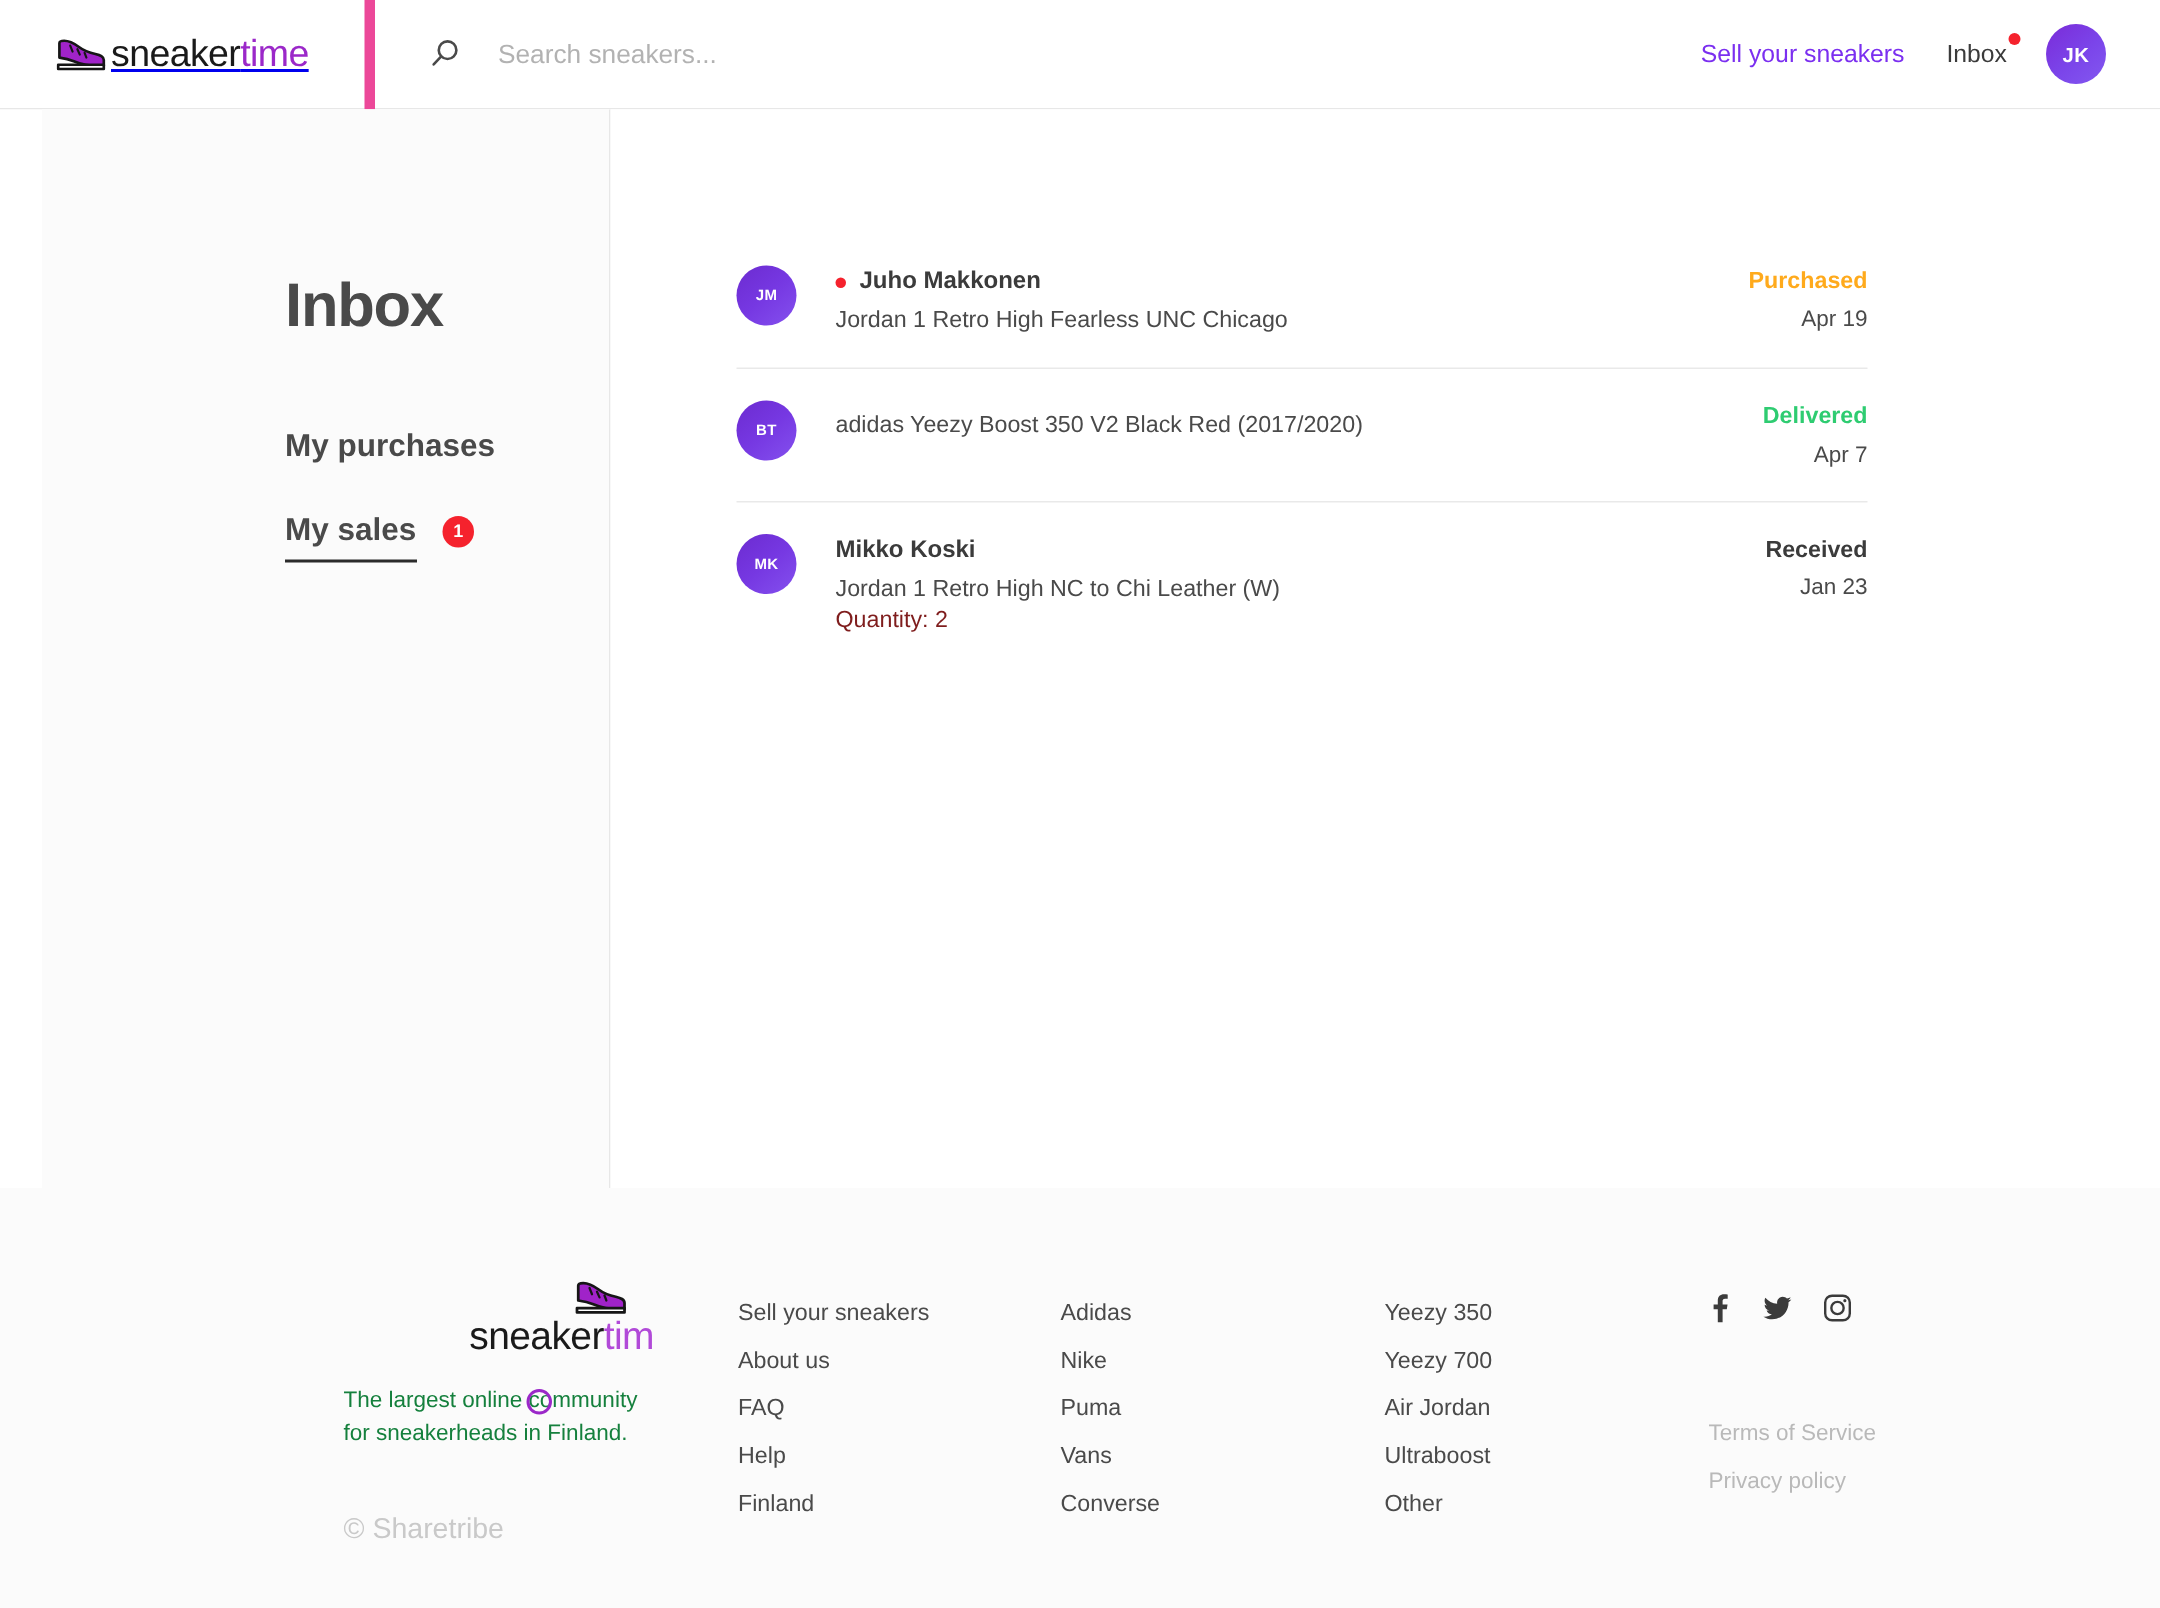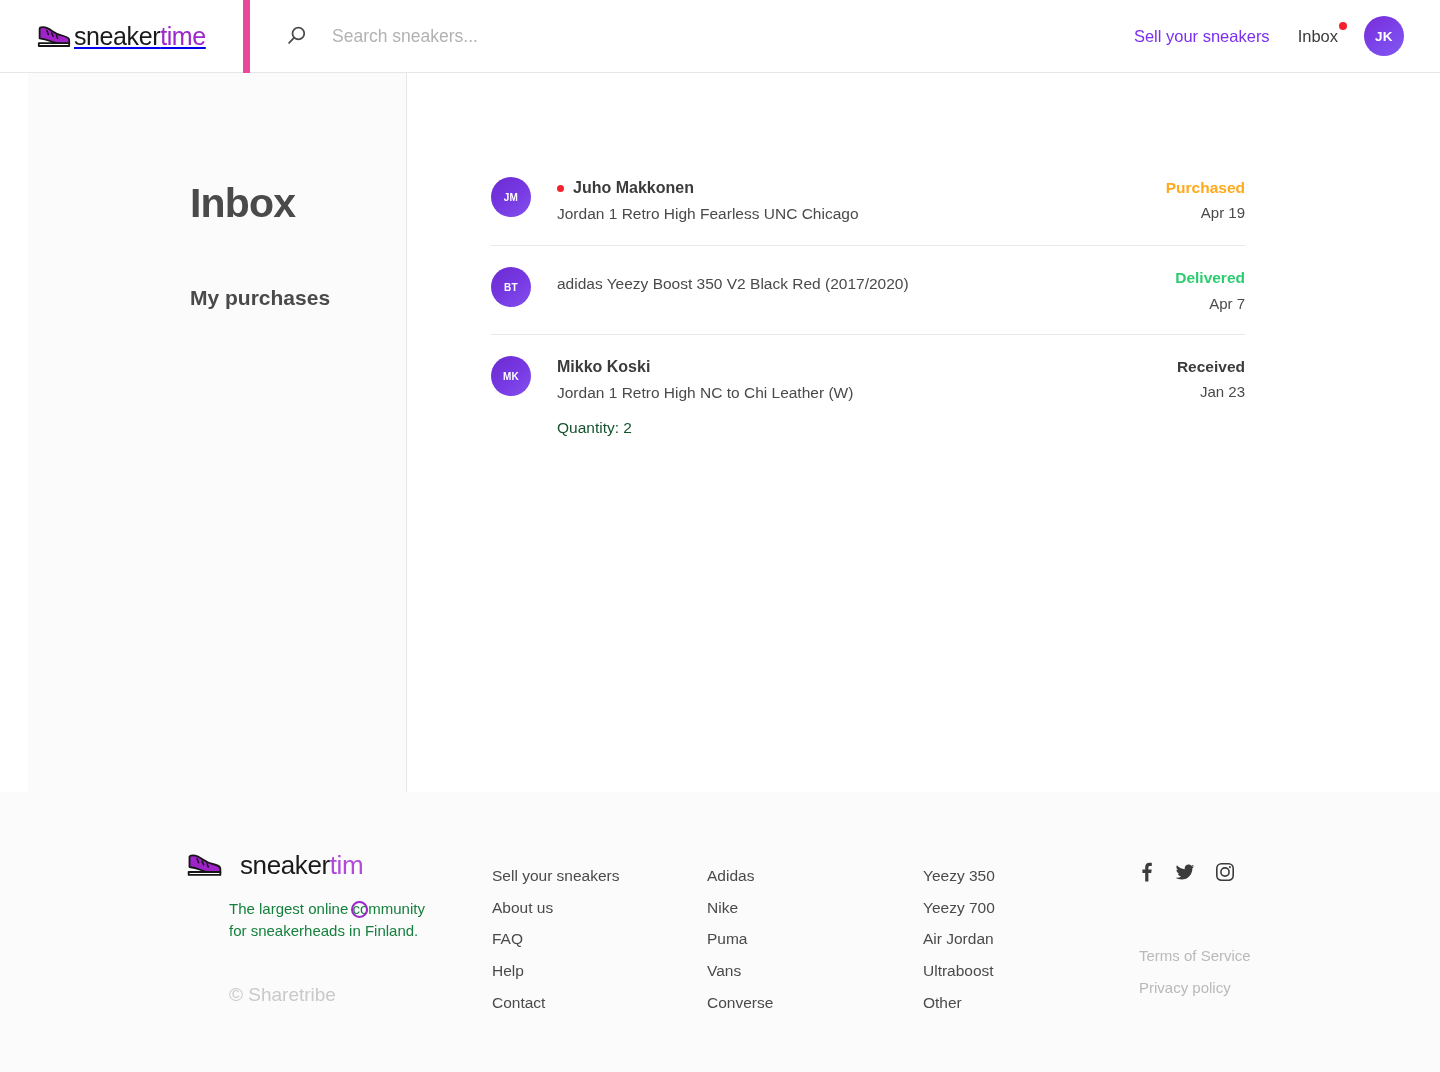--- a/index.html
+++ b/index.html
@@ -139,41 +139,41 @@
     width: 7px; height: 7px; border-radius: 50%; background: #f5222d;
     margin-right: 9px; flex: 0 0 auto;
   }
   .tx-name {
     font-size: 16px; font-weight: 700; color: #3b3b3b; line-height: 1.25;
   }
   .tx-title {
     font-size: 15.5px; color: #4a4a4a; margin-top: 6px; line-height: 1.3;
   }
   .tx-qty {
-    font-size: 15.5px; color: #14532d; margin-top: 15px; line-height: 1.3;
+    font-size: 15.5px; color: #7f1d1d; margin-top: 1px; line-height: 1.3;
   }
   .tx-meta { text-align: right; flex: 0 0 auto; padding-top: 1px; padding-left: 16px; }
   .tx-state { font-size: 15.5px; font-weight: 700; line-height: 1.25; }
   .tx-date { font-size: 15px; color: #4a4a4a; margin-top: 6px; line-height: 1.3; }
 
   
   .footer {
     position: absolute; top: 792px; left: 0;
     width: 1440px; height: 280px;
     background: #fbfbfb;
   }
   .footer-inner {
     position: relative;
     width: 1440px; height: 280px;
     padding: 60px 0 0 0;
   }
   .f-brandcol {
     position: absolute; left: 186px; top: 60px; width: 250px;
   }
-  .f-brandrow { display: flex; align-items: flex-start; }
+  .f-brandrow { display: flex; align-items: flex-end; flex-direction: column; }
   .f-shoe { width: 37px; height: 25px; display: block; margin-right: 17px; flex: 0 0 auto; }
   .f-brandtext { font-size: 26px; letter-spacing: -0.4px; line-height: 1; }
   .f-brandtext .brand-b { color: #b14ad8; }
   .f-tag {
     font-size: 15px; color: #15803d; line-height: 1.45;
     margin-top: 20px; margin-left: 43px; position: relative;
   }
   .f-ecirc {
     position: absolute; left: 122px; top: 3px;
     width: 17px; height: 17px; border-radius: 50%;
@@ -234,20 +234,26 @@
 <div class="page">
   <div class="page-inner">
 
     <aside class="sidebar">
       <h1 class="page-title">Inbox</h1>
       <nav class="nav">
         <div class="nav-row">
           <a class="nav-item" href="#">
             <span>My purchases</span>
           </a>
+        </div>
+        <div class="nav-row">
+          <a class="nav-item active" href="#">
+            <span>My sales</span>
+          </a>
+          <span class="nav-badge">1</span>
         </div>
       </nav>
     </aside>
 
     <main class="content">
       <div class="tx-list">
 
         <a class="tx-row" href="#">
           <div class="tx-avatar">JM</div>
           <div class="tx-main">
@@ -314,21 +320,21 @@
         <span class="f-ecirc"></span>
       </div>
       <div class="f-copy">© Sharetribe</div>
     </div>
 
     <div class="f-col c1">
       <a href="#">Sell your sneakers</a>
       <a href="#">About us</a>
       <a href="#">FAQ</a>
       <a href="#">Help</a>
-      <a href="#">Contact</a>
+      <a href="#">Finland</a>
     </div>
 
     <div class="f-col c2">
       <a href="#">Adidas</a>
       <a href="#">Nike</a>
       <a href="#">Puma</a>
       <a href="#">Vans</a>
       <a href="#">Converse</a>
     </div>
 

